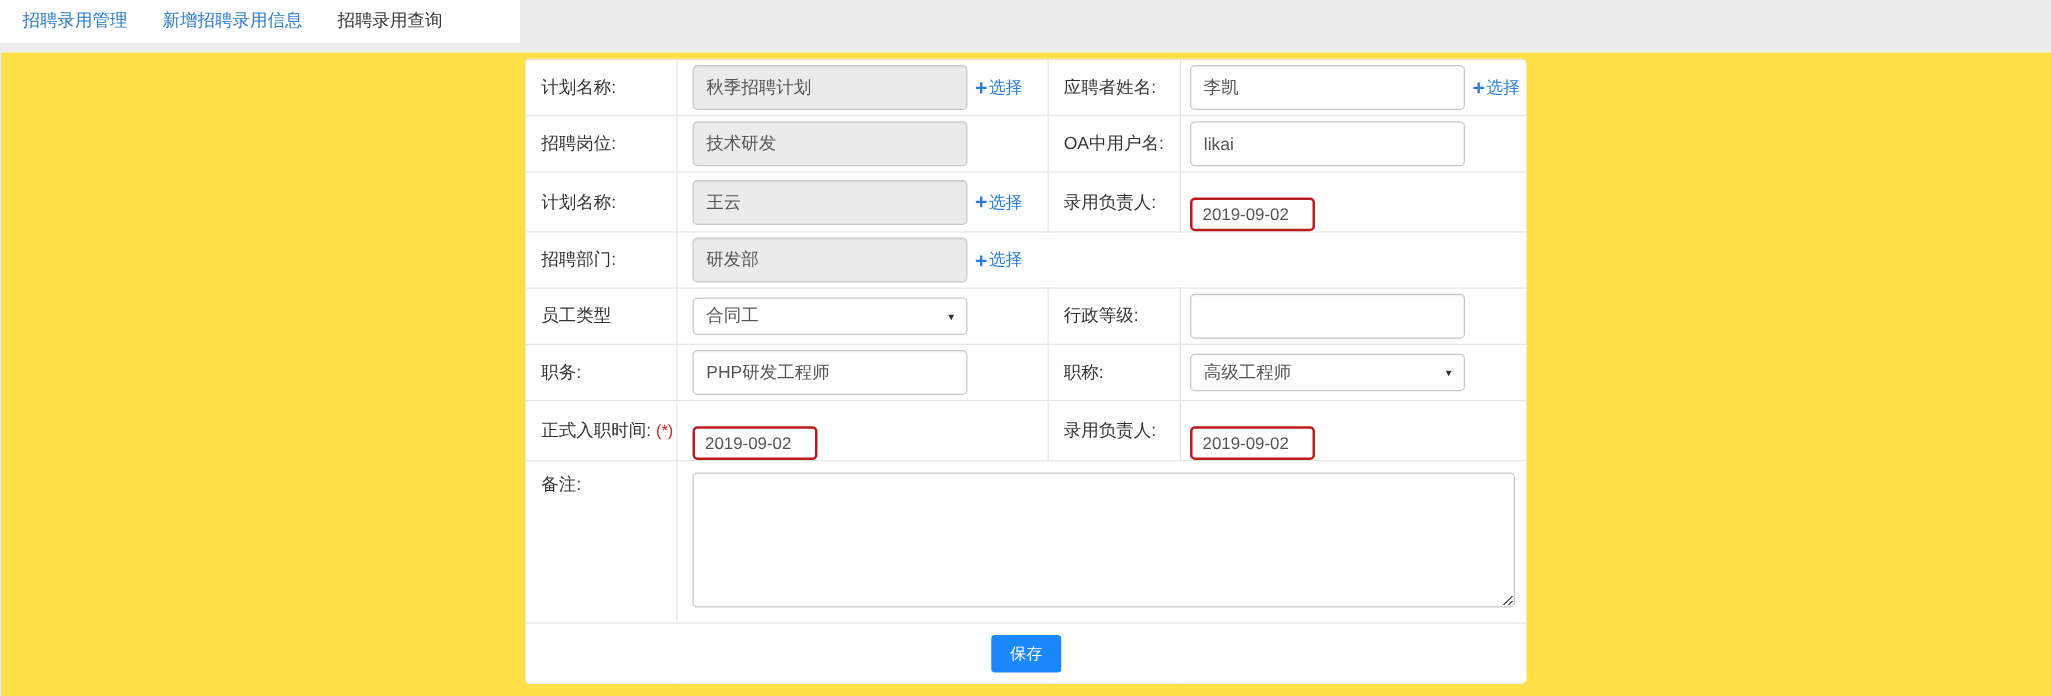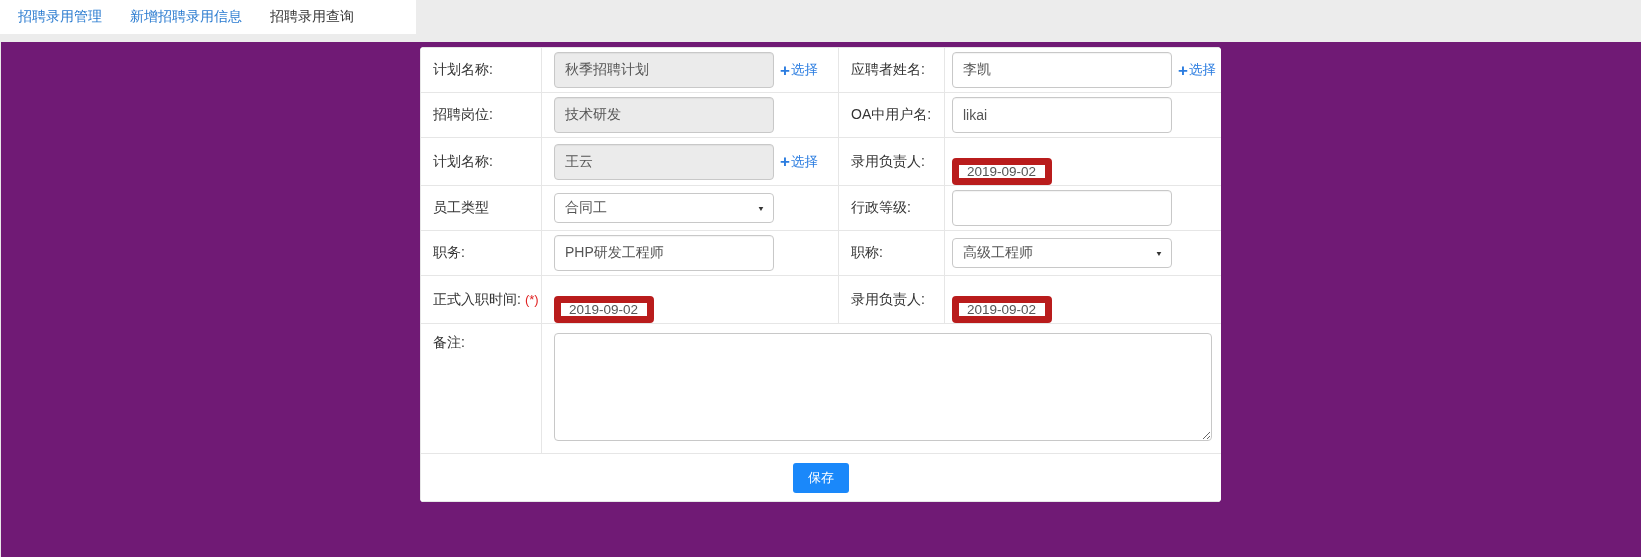--- a/index.html
+++ b/index.html
@@ -7,39 +7,39 @@
     font-family:"Liberation Sans", sans-serif; }
   
   .topbar { position:relative; width:100%; height:42px; background:#ececec; }
   .tabstrip { position:absolute; left:0; top:0; width:416px; height:34px; background:#ffffff;
     display:flex; align-items:center; }
   .tab { font-size:14px; margin-left:28px; cursor:pointer; white-space:nowrap; text-decoration:none; }
   .tab:first-child { margin-left:18px; }
   .tab.link { color:#2a7bd0; }
   .tab.current { color:#333; }
   
-  .content { position:relative; width:100%; height:515px; background:#701a75;
+  .content { position:relative; width:100%; height:515px; background:#fde047;
     border-left:1px solid #e9e9e9; }
   .form-wrap { position:absolute; left:419px; top:5px; width:801px;
     border-radius:4px; overflow:hidden; background:#fff; }
   table.form { border-collapse:collapse; width:801px; table-layout:fixed; }
   td { border:1px solid #e6e6e6; font-size:14px; color:#333; padding:0 0 0 12px; height:45px;
     vertical-align:middle; background:#fff; }
   col.c1{width:121px;} col.c2{width:297px;} col.c3{width:106px;} col.c4{width:277px;}
   td.lbl { white-space:nowrap; }
   td.fld { padding-left:12px; }
   td.fld4 { padding-left:7px; }
   td.top { vertical-align:top; padding-top:10px; }
   .fieldline { display:flex; align-items:center; }
   
   input.txt { width:220px; height:36px; border:1px solid #c8c8c8; border-radius:4px;
     padding:0 10px; font-size:14px; color:#555; background:#fff; outline:none;
     font-family:"Liberation Sans",sans-serif; box-shadow:inset 0 1px 1px rgba(0,0,0,.05); }
   input.ro { background:#ebebeb; color:#555; }
-  input.date { width:100px; height:27px; border:7px solid #b91c1c; border-radius:4px;
+  input.date { width:100px; height:27px; border:2px solid #b91c1c; border-radius:4px;
     padding:0 8px; font-size:13.5px; color:#555; outline:none;
     font-family:"Liberation Sans",sans-serif;margin-top:20px; }
   .sel { width:220px; height:30px; border:1px solid #c8c8c8; border-radius:4px; background:#fff;
     display:flex; align-items:center; justify-content:space-between; padding:0 8px 0 10px;
     font-size:14px; color:#555; cursor:pointer;gap:39px; }
   .sel .arrow { font-size:8px; color:#333; transform:scaleY(.9); }
   a.pick { color:#2a7ce0; font-size:13.5px; text-decoration:none; margin-left:6px;
     white-space:nowrap; cursor:pointer; display:inline-flex; align-items:center; }
   a.pick .plus { font-weight:bold; font-size:17px; line-height:1; margin-right:1px; }
   .req { color:#e02222; font-size:13px; margin-left:4px; }
@@ -116,20 +116,32 @@
                   <span>选择</span>
                 </a>
           </span>
         </td>
         <td class="lbl">录用负责人:</td>
         <td class="fld fld4">
           <input class="date" value="2019-09-02" style="">
         </td>
       </tr>
 
+      <tr>
+        <td class="lbl">招聘部门:</td>
+        <td class="fld" colspan="3">
+          <span class="fieldline">
+            <input class="txt ro" readonly="" value="研发部" style="">
+            <a class="pick">
+                  <span class="plus">+</span>
+                  <span>选择</span>
+                </a>
+          </span>
+        </td>
+      </tr>
 
       <tr>
         <td class="lbl">员工类型</td>
         <td class="fld">
           <div class="sel">
             <span>合同工</span>
             <span class="arrow">▼</span>
           </div>
         </td>
         <td class="lbl">行政等级:</td>

